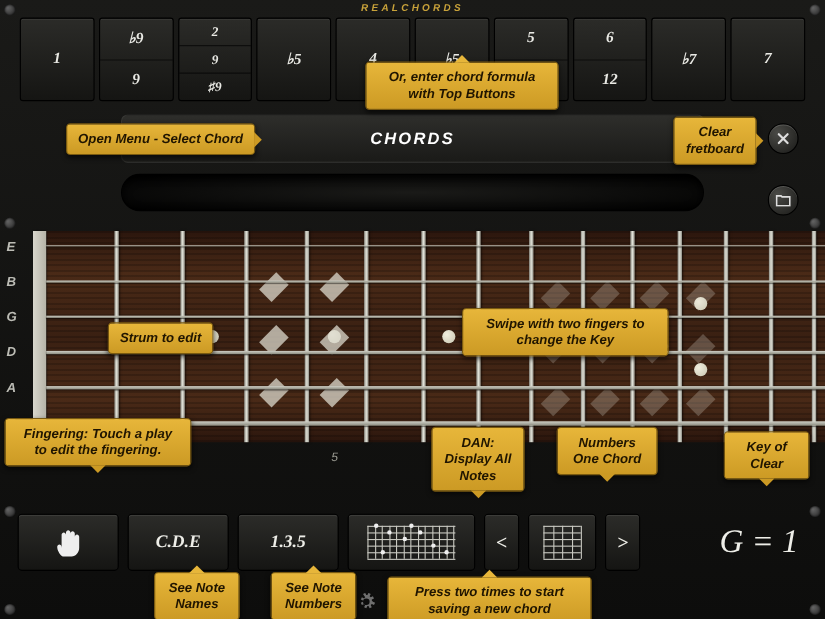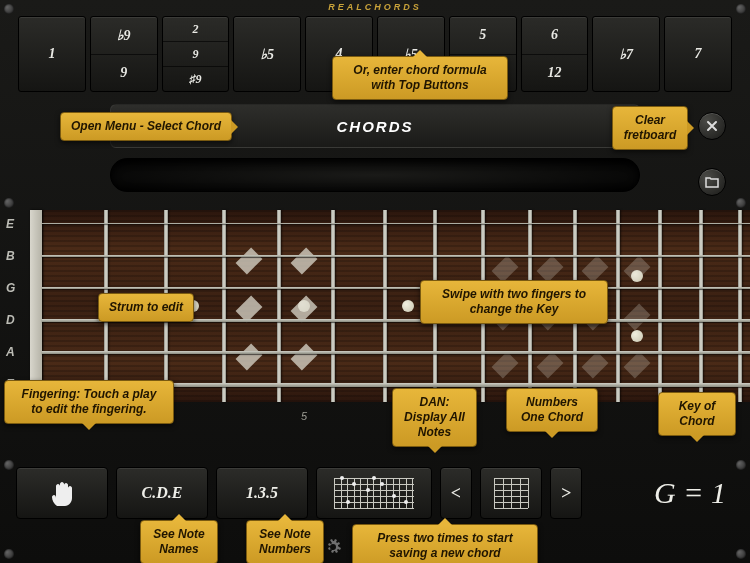--- a/index.html
+++ b/index.html
@@ -292,17 +292,17 @@
   </div>
 
   <div class="tip arrow-t" style="top:56px;left:332px;width:176px">Or, enter chord formula with Top Buttons</div>
   <div class="tip arrow-r" style="top:112px;left:60px">Open Menu - Select Chord</div>
   <div class="tip arrow-r" style="top:106px;right:62px;width:76px">Clear fretboard</div>
   <div class="tip" style="top:293px;left:98px">Strum to edit</div>
   <div class="tip" style="top:280px;left:420px;width:188px">Swipe with two fingers to change the Key</div>
   <div class="tip arrow-b" style="top:380px;left:4px;width:170px">Fingering: Touch a play to edit the fingering.</div>
   <div class="tip arrow-b" style="top:388px;left:392px;width:85px">DAN: Display All Notes</div>
   <div class="tip arrow-b" style="top:388px;left:506px;width:92px">Numbers One Chord</div>
-  <div class="tip arrow-b" style="top:392px;right:14px;width:78px">Key of Chord</div>
+  <div class="tip arrow-b" style="top:392px;right:14px;width:78px">Key of Clear</div>
   <div class="tip arrow-t" style="top:520px;left:246px;width:78px">See Note Numbers</div>
   <div class="tip arrow-t" style="top:520px;left:140px;width:78px">See Note Names</div>
   <div class="tip arrow-t" style="top:524px;left:352px;width:186px">Press two times to start saving a new chord</div>
 </div>
 
 </body></html>

